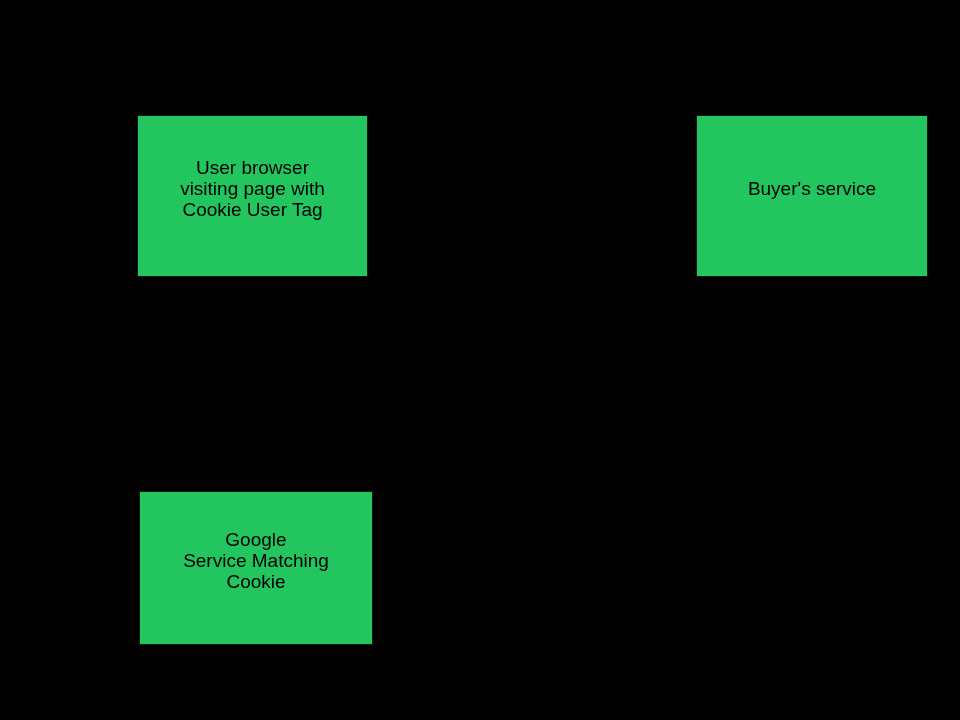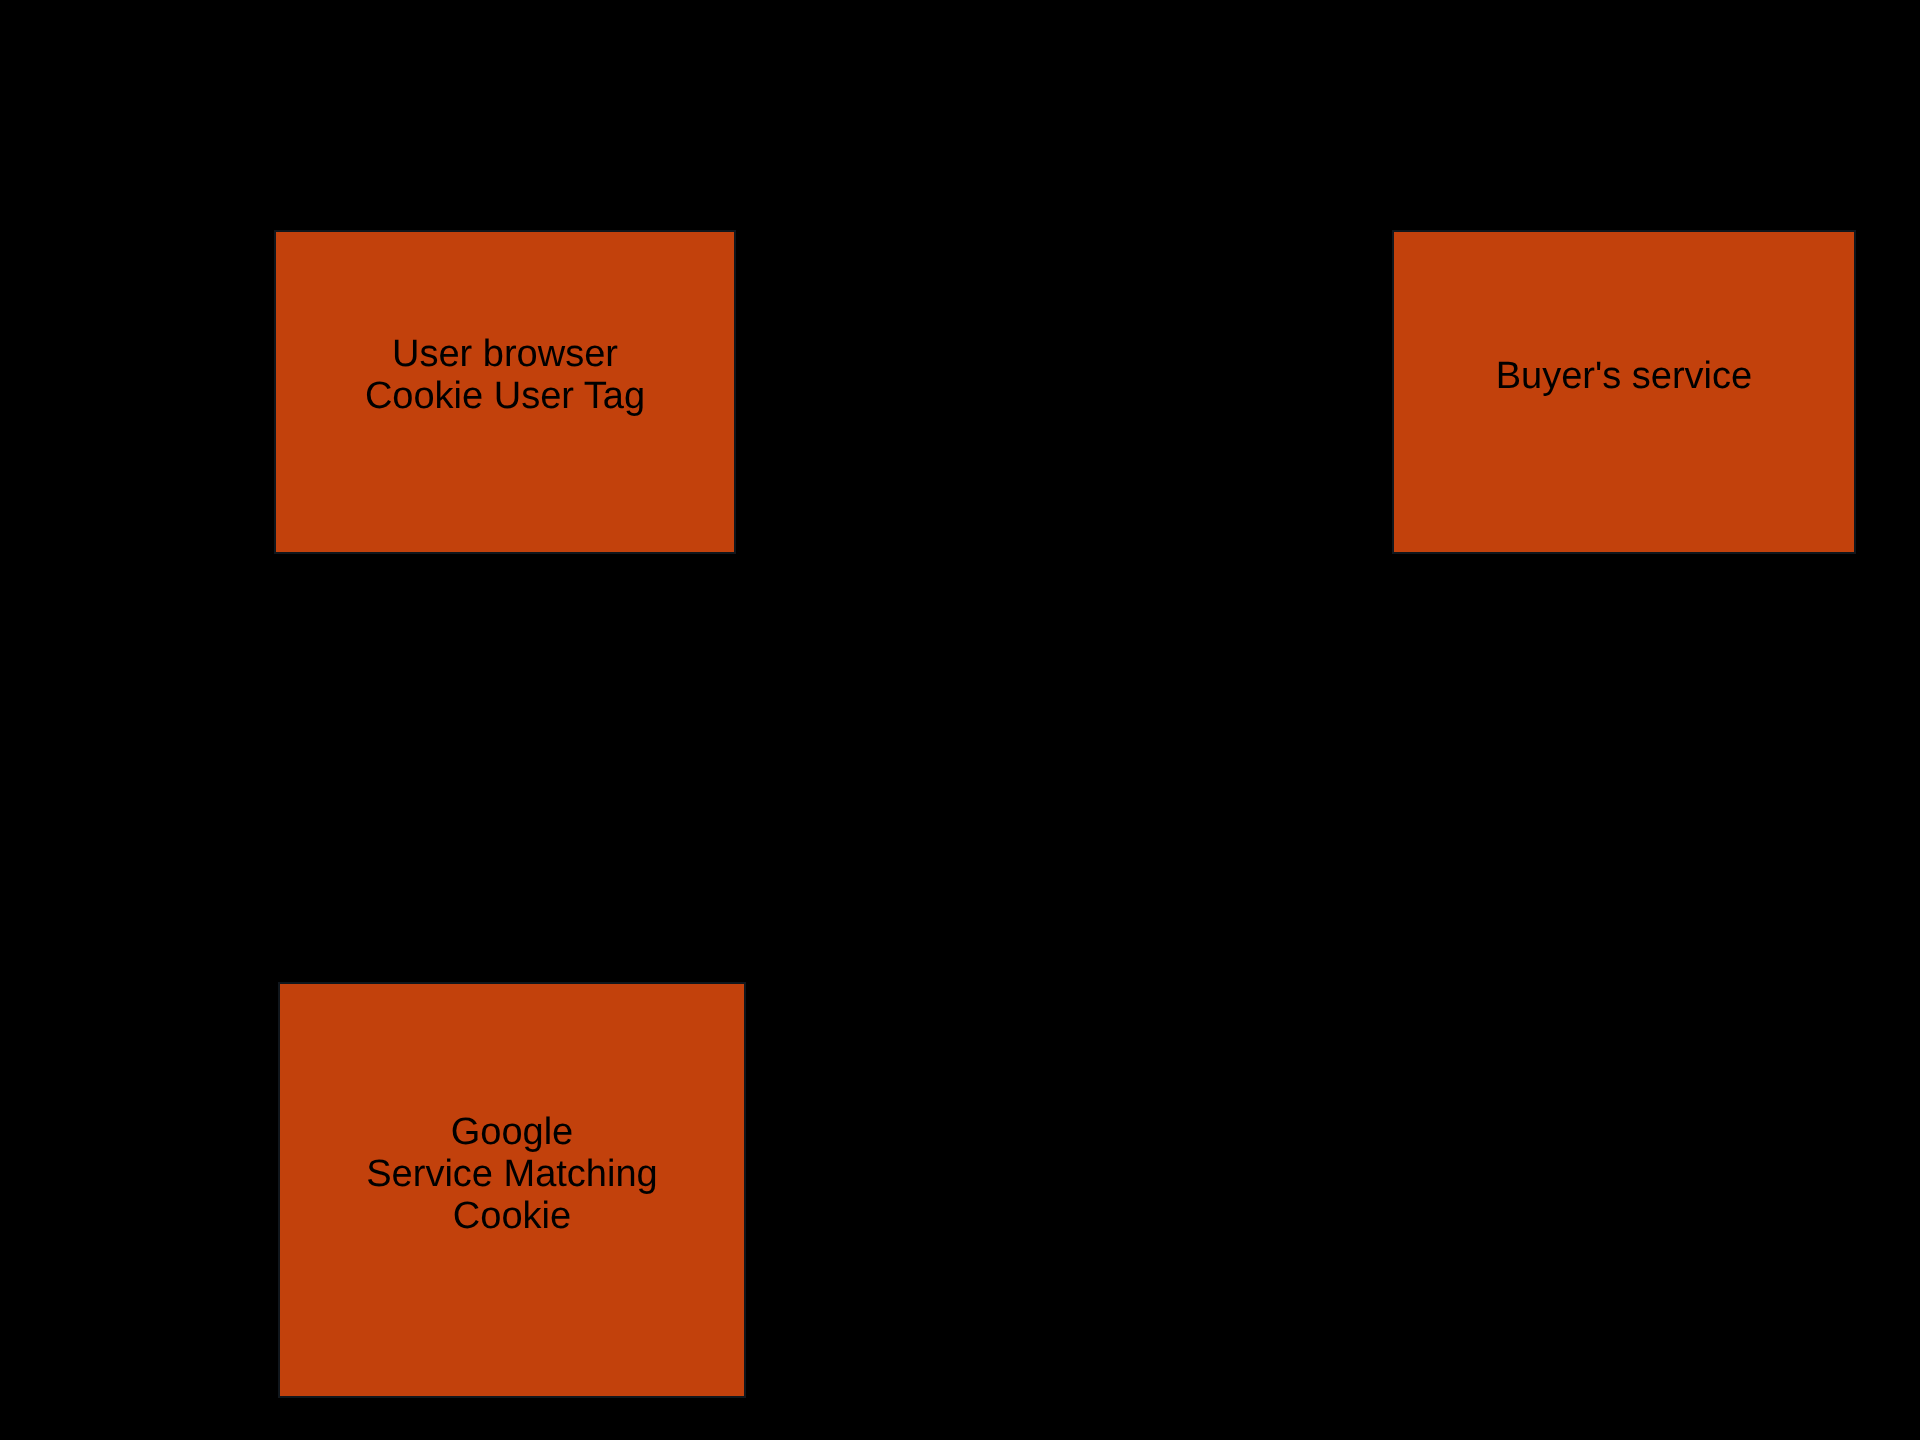--- a/index.html
+++ b/index.html
@@ -12,48 +12,49 @@
     font-family: "Liberation Sans", sans-serif;
   }
   .canvas {
     position: relative;
     width: 960px;
     height: 720px;
     background: #000000;
   }
   .node {
     position: absolute;
-    background: #c2410c;
+    background: #22c55e;
     border: 1px solid #10161c; 
     box-sizing: border-box;
     display: flex;
     align-items: center;
     justify-content: center;
     padding-bottom: 16px; 
   }
   .node-user-browser   { left: 137px; top: 115px; width: 231px; height: 162px; }
   .node-buyers-service { left: 696px; top: 115px; width: 232px; height: 162px; }
-  .node-google-cms     { left: 139px; top: 491px; width: 234px; height: 208px; }
+  .node-google-cms     { left: 139px; top: 491px; width: 234px; height: 154px; }
   .label {
     color: #000000;
     font-size: 19px;
     line-height: 21px;
     text-align: center;
     white-space: nowrap;
   }
   .label span { display: block; }
 </style>
 </head>
 <body>
 
 <div class="canvas">
 
   <div class="node node-user-browser">
     <div class="label">
       <span>User browser</span>
+      <span>visiting page with</span>
       <span>Cookie User Tag</span>
     </div>
   </div>
 
   <div class="node node-buyers-service">
     <div class="label">
       <span>Buyer's service</span>
     </div>
   </div>
 

